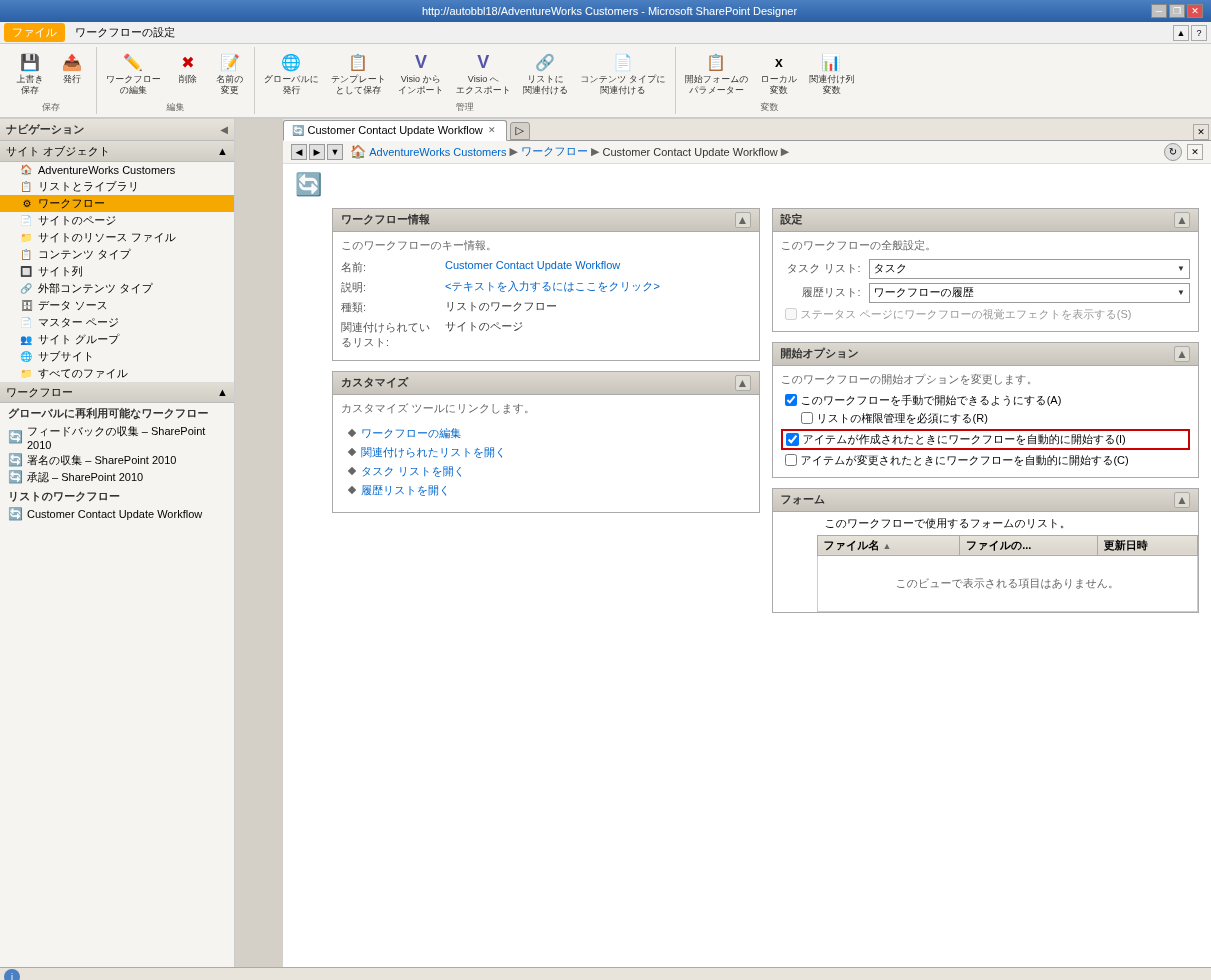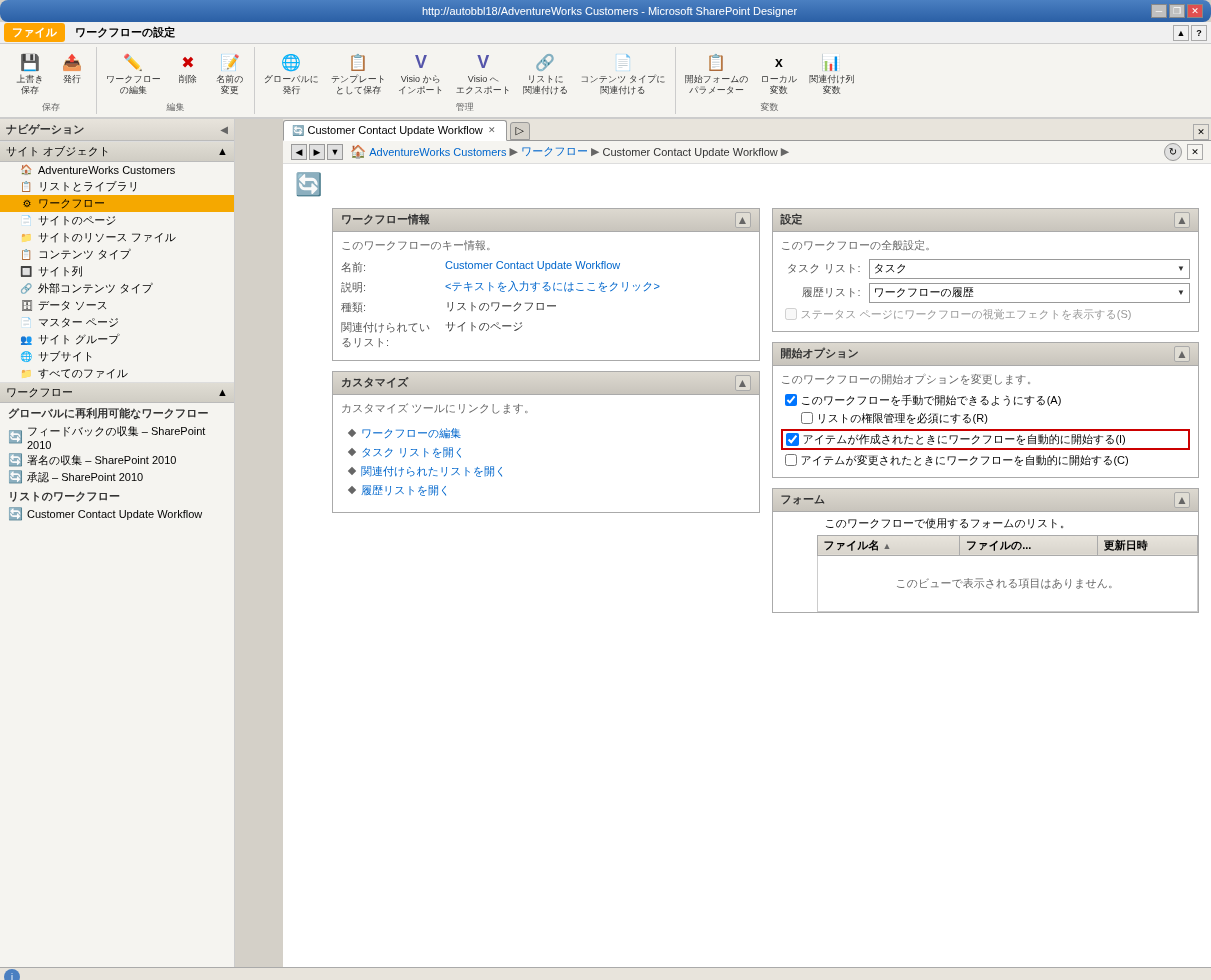--- a/index.html
+++ b/index.html
@@ -1,25 +1,25 @@
 <!DOCTYPE html>
 <html><head>
   <meta charset="utf-8">
   <style>
     * { box-sizing: border-box; margin: 0; padding: 0; }
     body { font-family: 'Segoe UI', Tahoma, Geneva, Verdana, sans-serif; font-size: 11px; background: #d4d0c8; color: #000; overflow: hidden; }
     
     
-    .title-bar { background: linear-gradient(to bottom, #4a7fc1, #2a5fa5); color: white; height: 22px; display: flex; align-items: center; justify-content: space-between; padding: 0 8px; font-size: 11px; border-radius: 8px; }
+    .title-bar { background: linear-gradient(to bottom, #4a7fc1, #2a5fa5); color: white; height: 22px; display: flex; align-items: center; justify-content: space-between; padding: 0 8px; font-size: 11px; }
     .title-bar-title { flex: 1; text-align: center; }
     .title-bar-controls { display: flex; gap: 2px; }
     .title-bar-btn { width: 16px; height: 14px; background: #c0c0c0; border: 1px solid #888; font-size: 9px; display: flex; align-items: center; justify-content: center; cursor: pointer; }
     
     
-    .menu-bar { background: #f0f0f0; border-bottom: 1px solid #ccc; height: 22px; display: flex; align-items: center; padding: 0 4px; gap: 2px; font-weight: bold; }
+    .menu-bar { background: #f0f0f0; border-bottom: 1px solid #ccc; height: 22px; display: flex; align-items: center; padding: 0 4px; gap: 2px; }
     .menu-item { padding: 2px 8px; cursor: pointer; font-size: 11px; border-radius: 2px; }
     .menu-item.active { background: #ffa500; color: white; border-radius: 3px; }
     
     
     .toolbar { background: #f5f4f0; border-bottom: 2px solid #ccc; padding: 3px 6px; display: flex; align-items: flex-start; gap: 0; }
     .toolbar-group-label { font-size: 9px; color: #666; margin-top: 2px; text-align: center; }
     .toolbar-btn { display: flex; flex-direction: column; align-items: center; padding: 2px 4px; cursor: pointer; border: 1px solid transparent; border-radius: 2px; min-width: 40px; }
     .toolbar-btn .icon { width: 24px; height: 24px; display: flex; align-items: center; justify-content: center; font-size: 16px; }
     .toolbar-btn .label { font-size: 9px; text-align: center; line-height: 1.2; color: #333; }
 
@@ -380,25 +380,25 @@
             </div>
             <div class="panel-body">
               <div class="panel-desc">カスタマイズ ツールにリンクします。</div>
               <div class="list-items">
                 <div class="list-item">
                   <div class="list-bullet"></div>
                   <a class="list-link">ワークフローの編集</a>
                 </div>
                 <div class="list-item">
                   <div class="list-bullet"></div>
-                  <a class="list-link">タスク リストを開く</a>
+                  <a class="list-link">関連付けられたリストを開く</a>
                 </div>
                 <div class="list-item">
                   <div class="list-bullet"></div>
-                  <a class="list-link">関連付けられたリストを開く</a>
+                  <a class="list-link">タスク リストを開く</a>
                 </div>
                 <div class="list-item">
                   <div class="list-bullet"></div>
                   <a class="list-link">履歴リストを開く</a>
                 </div>
               </div>
             </div>
           </div>
         </div>
 

